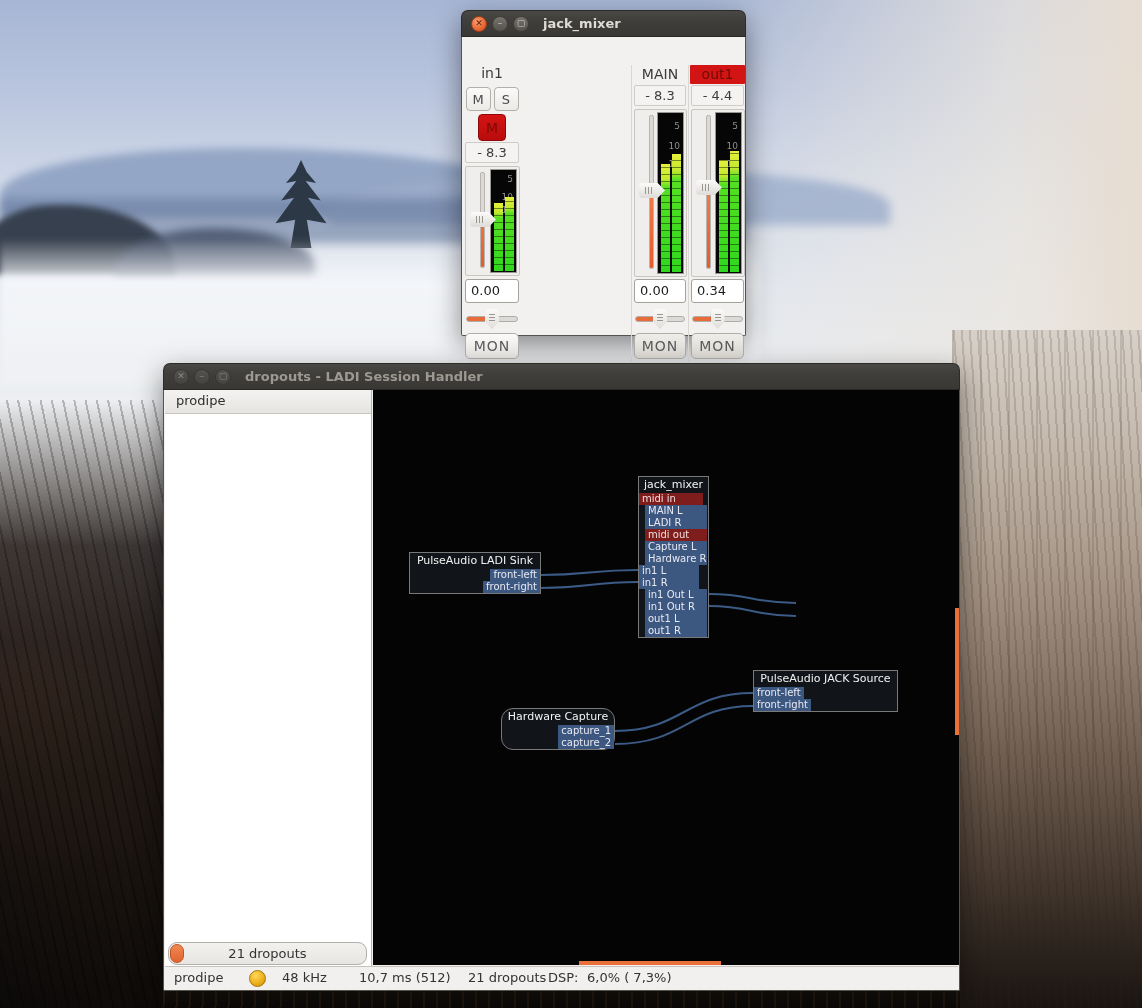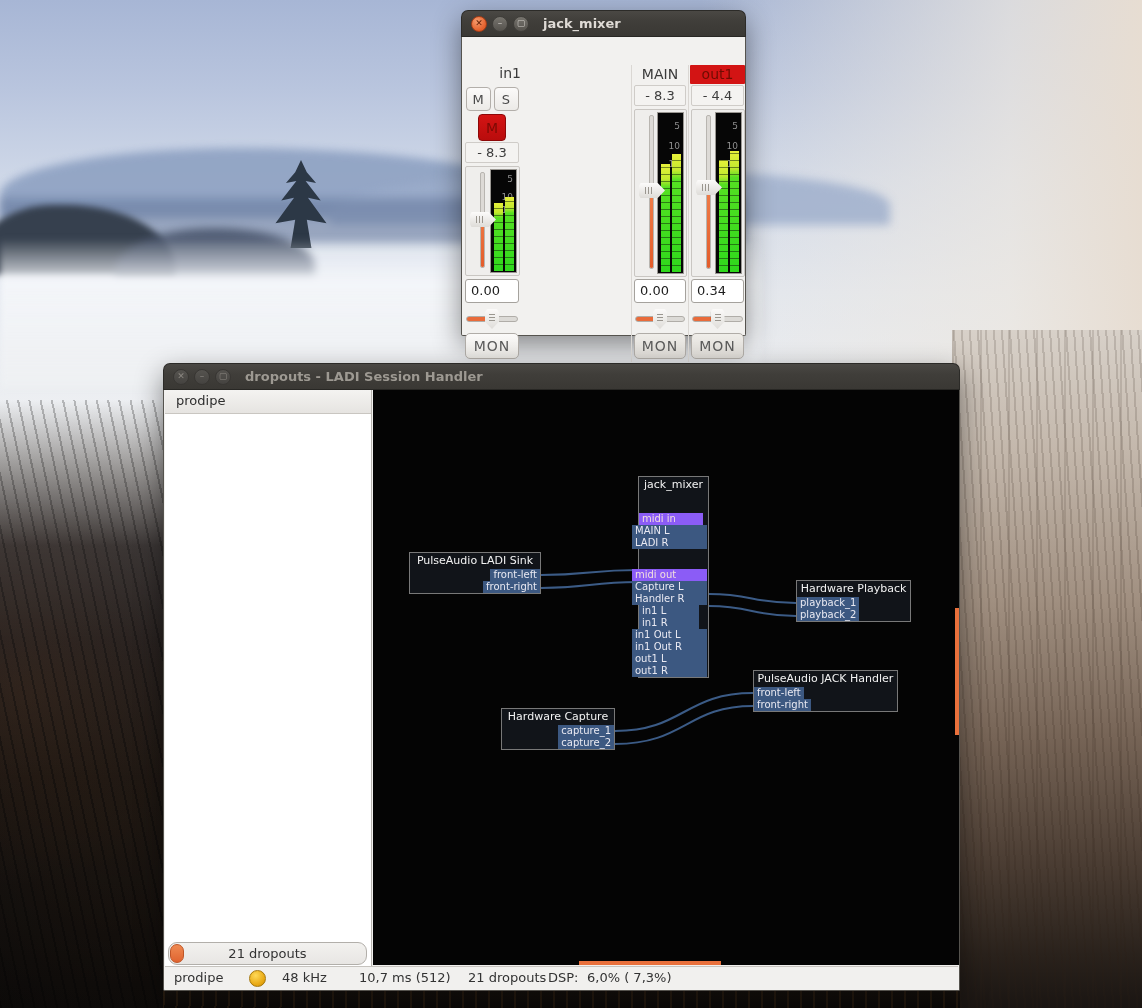--- a/index.html
+++ b/index.html
@@ -51,21 +51,21 @@
   .wbtn.gray{background:linear-gradient(180deg,#77746e,#55524d);border:1px solid #403e3a;color:#cfccc6;}
   .wbtn.dim{background:linear-gradient(180deg,#55534f,#454340);border:1px solid #383633;color:#8b8781;}
   .wbody{position:absolute;left:0;right:0;top:27px;bottom:0;background:#f2f1ef;
     border:1px solid #55534e;border-top:none;box-sizing:border-box;border-radius:0 0 2px 2px;}
   
   #mixer{left:461px;top:10px;width:285px;height:326px;}
   .strip{position:absolute;top:28px;height:297px;}
   #strip-in1{left:1px;width:58px;}
   #strip-main{left:169px;width:56px;border-left:1px solid #dad7d3;}
   #strip-out1{left:226px;width:57px;border-left:1px solid #dad7d3;}
-  .ch-label{position:absolute;left:0;right:0;top:0;height:20px;text-align:right;font-size:14px;color:#3a3a3a;}
+  .ch-label{position:absolute;left:0;right:0;top:0;height:20px;text-align:center;font-size:14px;color:#3a3a3a;}
   .ms-row{position:absolute;top:22px;left:0;right:0;height:24px;display:flex;justify-content:center;gap:3px;}
   .sq-btn{width:25px;height:24px;background:linear-gradient(180deg,#fbfaf9,#eceae7);border:1px solid #b3afaa;
     border-radius:4px;font-size:13px;color:#4a4a4a;display:flex;align-items:center;justify-content:center;box-sizing:border-box;}
   .rec-btn{position:absolute;top:49px;left:50%;margin-left:-14px;width:28px;height:27px;border-radius:4px;
     background:linear-gradient(180deg,#d41414,#b90c0c);border:1px solid #8d0808;color:#7c0a04;font-size:14px;
     display:flex;align-items:center;justify-content:center;box-sizing:border-box;}
   .val-box{position:absolute;left:2px;right:2px;height:21px;background:#f4f3f1;border:1px solid #cfccc8;
     border-radius:2px;text-align:center;font-size:13px;color:#3c3c3c;line-height:20px;box-sizing:border-box;}
   #strip-in1 .val-box{top:77px;}
   .hdr-box{position:absolute;left:1px;right:1px;top:0;height:19px;text-align:center;font-size:14px;color:#3a3a3a;line-height:19px;}
@@ -119,31 +119,31 @@
   .statusbar{position:absolute;left:1px;right:1px;bottom:1px;height:23px;background:#f1f0ee;border-top:1px solid #c6c3be;
     font-size:13px;color:#333;box-sizing:border-box;}
   .statusbar span{position:absolute;top:3px;white-space:nowrap;}
   .led{position:absolute;left:84px;top:3px;width:17px;height:17px;border-radius:50%;
     background:radial-gradient(circle at 38% 30%,#ffd957,#e8a813 65%,#c88a08);border:1px solid #a5770a;box-sizing:border-box;}
   
   .node{position:absolute;background:#111419;border:1px solid #787878;box-sizing:border-box;display:flex;flex-direction:column;}
   .node .ntitle{height:16px;color:#f2f2f2;font-size:11px;text-align:center;line-height:15px;white-space:nowrap;overflow:hidden;}
   .port{height:12px;font-size:10px;line-height:12px;color:#e9e9f2;padding:0 3px;white-space:nowrap;box-sizing:border-box;}
   .port.audio{background:#3c5881;}
-  .port.midi{background:#8b5cf6;color:#f2dede;margin-top:20px;}
+  .port.midi{background:#7f1d1d;color:#f2dede;}
   .port.out{align-self:flex-end;text-align:left;}
   .port.in{align-self:flex-start;}
   #n-jm{left:265px;top:86px;width:71px;}
-  #n-jm .port.out{width:75px;margin-right:1px;}
+  #n-jm .port.out{width:62px;margin-right:1px;}
   #n-jm .port.in{width:60px;}
   #n-jm .port.midi-in{width:64px;}
   #n-sink{left:36px;top:162px;width:132px;}
   #n-play{left:423px;top:190px;width:115px;}
   #n-src{left:380px;top:280px;width:145px;}
-  #n-cap{left:128px;top:318px;width:114px;}
+  #n-cap{left:128px;top:318px;width:114px;border-radius:12px;}
   .node .ntitle{border-bottom:none;}
   svg.cables{position:absolute;left:0;top:0;pointer-events:none;}
   .vscroll{position:absolute;right:0;top:218px;width:4px;height:127px;background:#e9703b;}
   .hscroll{position:absolute;left:206px;bottom:0;width:142px;height:4px;background:#e9703b;}
 </style>
 </head>
 <body>
 
 <div class="wall">
   <div class="sky"></div>
@@ -277,43 +277,38 @@
         </g>
       </svg>
 
       <div class="node" id="n-jm">
         <div class="ntitle">jack_mixer</div>
         <div class="port midi in midi-in">midi in</div>
         <div class="port audio out">MAIN L</div>
         <div class="port audio out">LADI R</div>
         <div class="port midi out">midi out</div>
         <div class="port audio out">Capture L</div>
-        <div class="port audio out">Handler R</div>
+        <div class="port audio out">Hardware R</div>
         <div class="port audio in">in1 L</div>
         <div class="port audio in">in1 R</div>
         <div class="port audio out">in1 Out L</div>
         <div class="port audio out">in1 Out R</div>
         <div class="port audio out">out1 L</div>
         <div class="port audio out">out1 R</div>
       </div>
 
       <div class="node" id="n-sink">
         <div class="ntitle">PulseAudio LADI Sink</div>
         <div class="port audio out">front-left</div>
         <div class="port audio out">front-right</div>
       </div>
 
-      <div class="node" id="n-play">
-        <div class="ntitle">Hardware Playback</div>
-        <div class="port audio in">playback_1</div>
-        <div class="port audio in">playback_2</div>
-      </div>
 
       <div class="node" id="n-src">
-        <div class="ntitle">PulseAudio JACK Handler</div>
+        <div class="ntitle">PulseAudio JACK Source</div>
         <div class="port audio in">front-left</div>
         <div class="port audio in">front-right</div>
       </div>
 
       <div class="node" id="n-cap">
         <div class="ntitle">Hardware Capture</div>
         <div class="port audio out">capture_1</div>
         <div class="port audio out">capture_2</div>
       </div>
 

